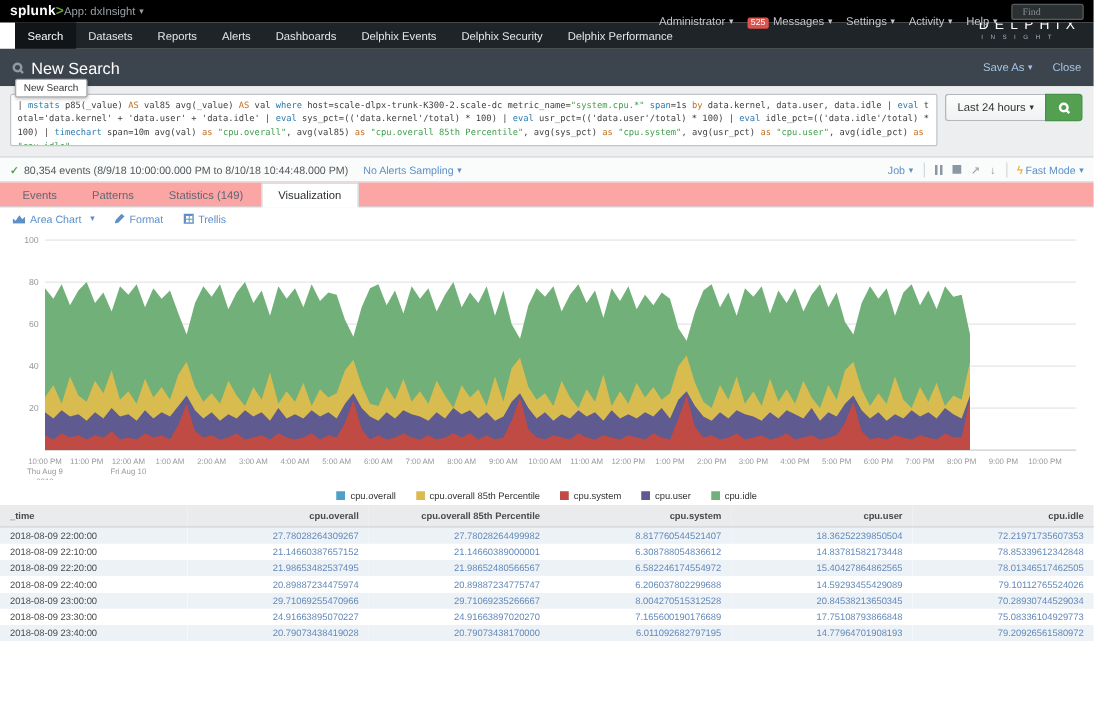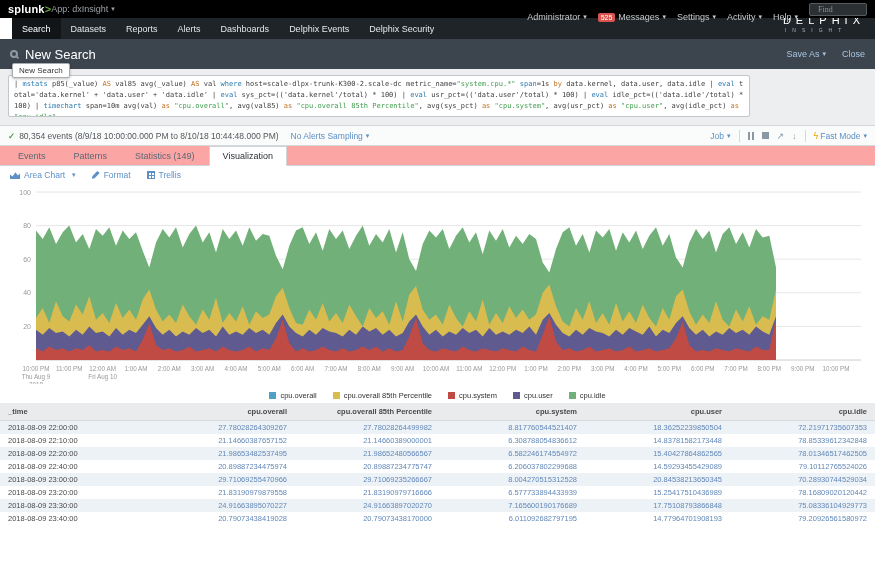--- a/index.html
+++ b/index.html
@@ -132,38 +132,45 @@
 </div>
 
 <div class="appbar">
   <div class="navitem active">Search</div>
   <div class="navitem">Datasets</div>
   <div class="navitem">Reports</div>
   <div class="navitem">Alerts</div>
   <div class="navitem">Dashboards</div>
   <div class="navitem">Delphix Events</div>
   <div class="navitem">Delphix Security</div>
+  <div class="navitem">Delphix Performance</div>
   <div class="brand">
     <div class="brand-1">DELPHIX</div>
     <div class="brand-2">INSIGHT</div>
   </div>
 </div>
 
 <div class="searchheader">
   <span class="sh-icon mag"></span>
   <span class="sh-title">New Search</span>
   <div class="sh-right">
     <span class="sh-link dd">Save As</span>
     <span class="sh-link">Close</span>
   </div>
 </div>
 
 <div class="searchbar">
   <div class="tooltip">New Search</div>
   <div class="querybox" id="querybox"><span class="q-plain">| </span><span class="q-cmd">mstats</span><span class="q-plain"> p85(_value) </span><span class="q-kw">AS</span><span class="q-plain"> val85 avg(_value) </span><span class="q-kw">AS</span><span class="q-plain"> val </span><span class="q-cmd">where</span><span class="q-plain"> host=scale-dlpx-trunk-K300-2.scale-dc metric_name=</span><span class="q-str">"system.cpu.*"</span><span class="q-plain"> </span><span class="q-cmd">span</span><span class="q-plain">=1s </span><span class="q-kw">by</span><span class="q-plain"> data.kernel, data.user, data.idle | </span><span class="q-cmd">eval</span><span class="q-plain"> total='data.kernel' + 'data.user' + 'data.idle' | </span><span class="q-cmd">eval</span><span class="q-plain"> sys_pct=(('data.kernel'/total) * 100) | </span><span class="q-cmd">eval</span><span class="q-plain"> usr_pct=(('data.user'/total) * 100) | </span><span class="q-cmd">eval</span><span class="q-plain"> idle_pct=(('data.idle'/total) * 100) | </span><span class="q-cmd">timechart</span><span class="q-plain"> span=10m avg(val) </span><span class="q-kw">as</span><span class="q-plain"> </span><span class="q-str">"cpu.overall"</span><span class="q-plain">, avg(val85) </span><span class="q-kw">as</span><span class="q-plain"> </span><span class="q-str">"cpu.overall 85th Percentile"</span><span class="q-plain">, avg(sys_pct) </span><span class="q-kw">as</span><span class="q-plain"> </span><span class="q-str">"cpu.system"</span><span class="q-plain">, avg(usr_pct) </span><span class="q-kw">as</span><span class="q-plain"> </span><span class="q-str">"cpu.user"</span><span class="q-plain">, avg(idle_pct) </span><span class="q-kw">as</span><span class="q-plain"> </span><span class="q-str">"cpu.idle"</span></div>
+  <div class="sb-controls">
+    <div class="timepicker dd">Last 24 hours</div>
+    <div class="searchbtn">
+        <span class="mag"></span>
+      </div>
+  </div>
 </div>
 
 <div class="infobar">
   <span class="check">✓</span>
   <span>80,354 events (8/9/18 10:00:00.000 PM to 8/10/18 10:44:48.000 PM)</span>
   <span class="sampling dd">No Alerts Sampling</span>
   <div class="ib-right">
     <span class="ib-link dd">Job</span>
     <span class="ib-sep"></span>
     <span class="icon-pause"></span>
@@ -322,28 +329,20 @@
       </tr>
       <tr>
         <td>2018-08-09 23:00:00</td>
         <td>29.71069255470966</td>
         <td>29.71069235266667</td>
         <td>8.004270515312528</td>
         <td>20.84538213650345</td>
         <td>70.28930744529034</td>
       </tr>
       <tr>
-        <td>2018-08-09 23:20:00</td>
-        <td>21.83190979879558</td>
-        <td>21.83190979716666</td>
-        <td>6.577733894433939</td>
-        <td>15.25417510436989</td>
-        <td>78.16809020120442</td>
-      </tr>
-      <tr>
         <td>2018-08-09 23:30:00</td>
         <td>24.91663895070227</td>
         <td>24.91663897020270</td>
         <td>7.165600190176689</td>
         <td>17.75108793866848</td>
         <td>75.08336104929773</td>
       </tr>
       <tr>
         <td>2018-08-09 23:40:00</td>
         <td>20.79073438419028</td>

